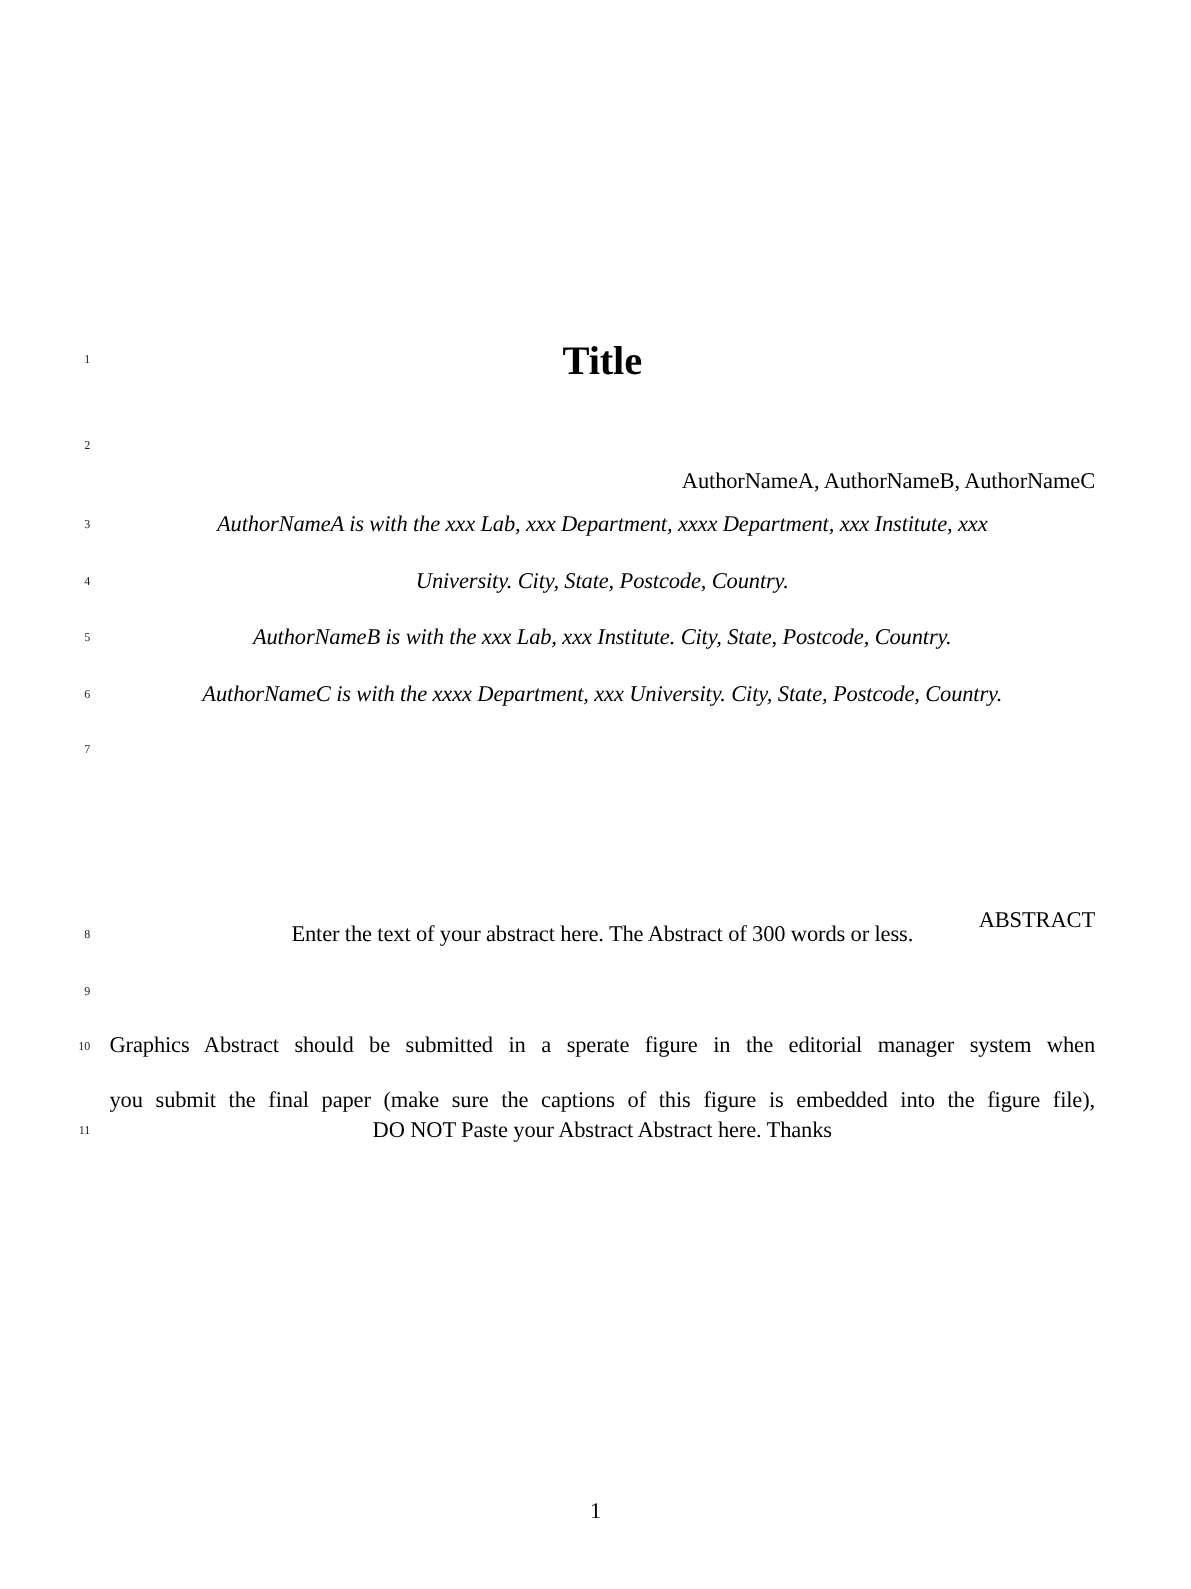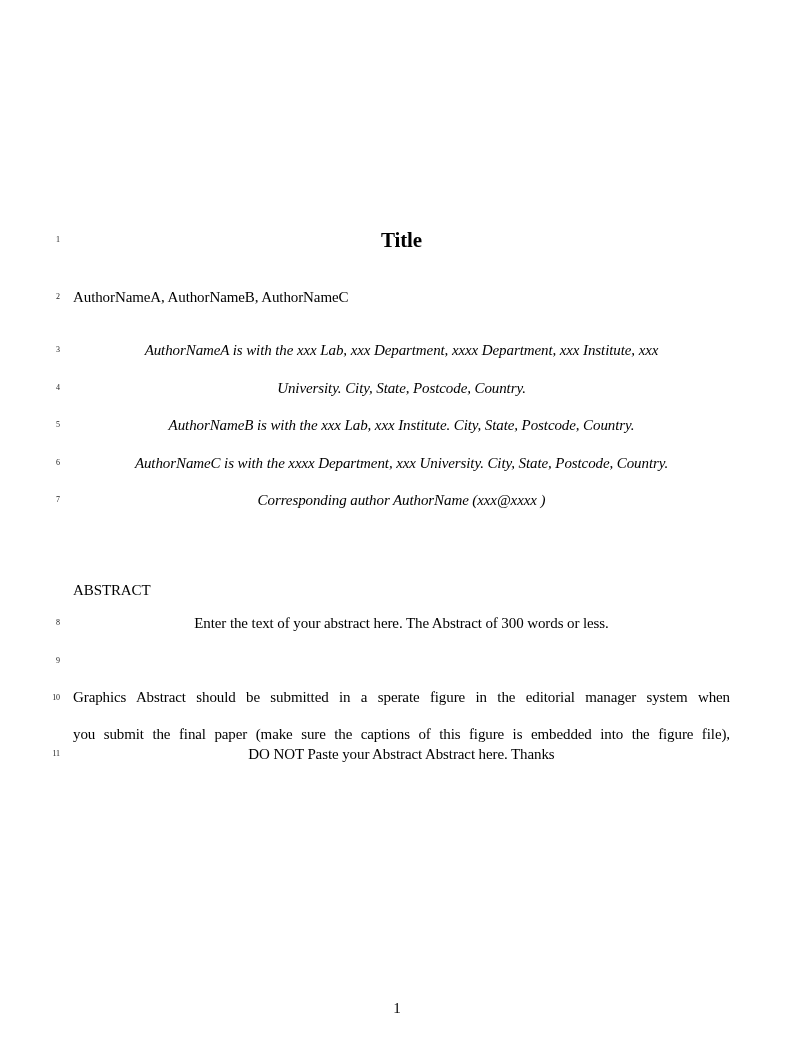--- a/index.html
+++ b/index.html
@@ -35,27 +35,28 @@
   .line-text {
     display: block;
     margin: 0 64px 0 73px;
     text-align: center;
     white-space: nowrap;
   }
   
   .kind-title { line-height: 26px; }
   .kind-title .line-text {
     font-weight: bold;
-    font-size: 21px;
+    font-size: 27px;
     text-align: center;
   }
   
   .kind-authors .line-text,
   .kind-section-heading .line-text {
-    text-align: left;
+    text-align: right;
+    margin-top: 24px;
   }
   
   .kind-affiliation .line-text {
     font-style: italic;
   }
   
   .kind-body-justified .line-text {
     white-space: normal;
     text-align: justify;
     text-align-last: justify;
@@ -101,21 +102,20 @@
     <span class="line-text">AuthorNameB is with the xxx Lab, xxx Institute. City, State, Postcode, Country.</span>
   </div>
 
   <div class="line-row kind-affiliation" style="top: 453px;">
     <span class="lineno">6</span>
     <span class="line-text">AuthorNameC is with the xxxx Department, xxx University. City, State, Postcode, Country.</span>
   </div>
 
   <div class="line-row kind-affiliation" style="top: 490px;">
     <span class="lineno">7</span>
-    <span class="line-text">Corresponding author AuthorName (xxx@xxxx )</span>
   </div>
 
   <div class="line-row kind-section-heading" style="top: 580px;">
     <span class="lineno"></span>
     <span class="line-text">ABSTRACT</span>
   </div>
 
   <div class="line-row kind-body" style="top: 613px;">
     <span class="lineno">8</span>
     <span class="line-text">Enter the text of your abstract here. The Abstract of 300 words or less.</span>

